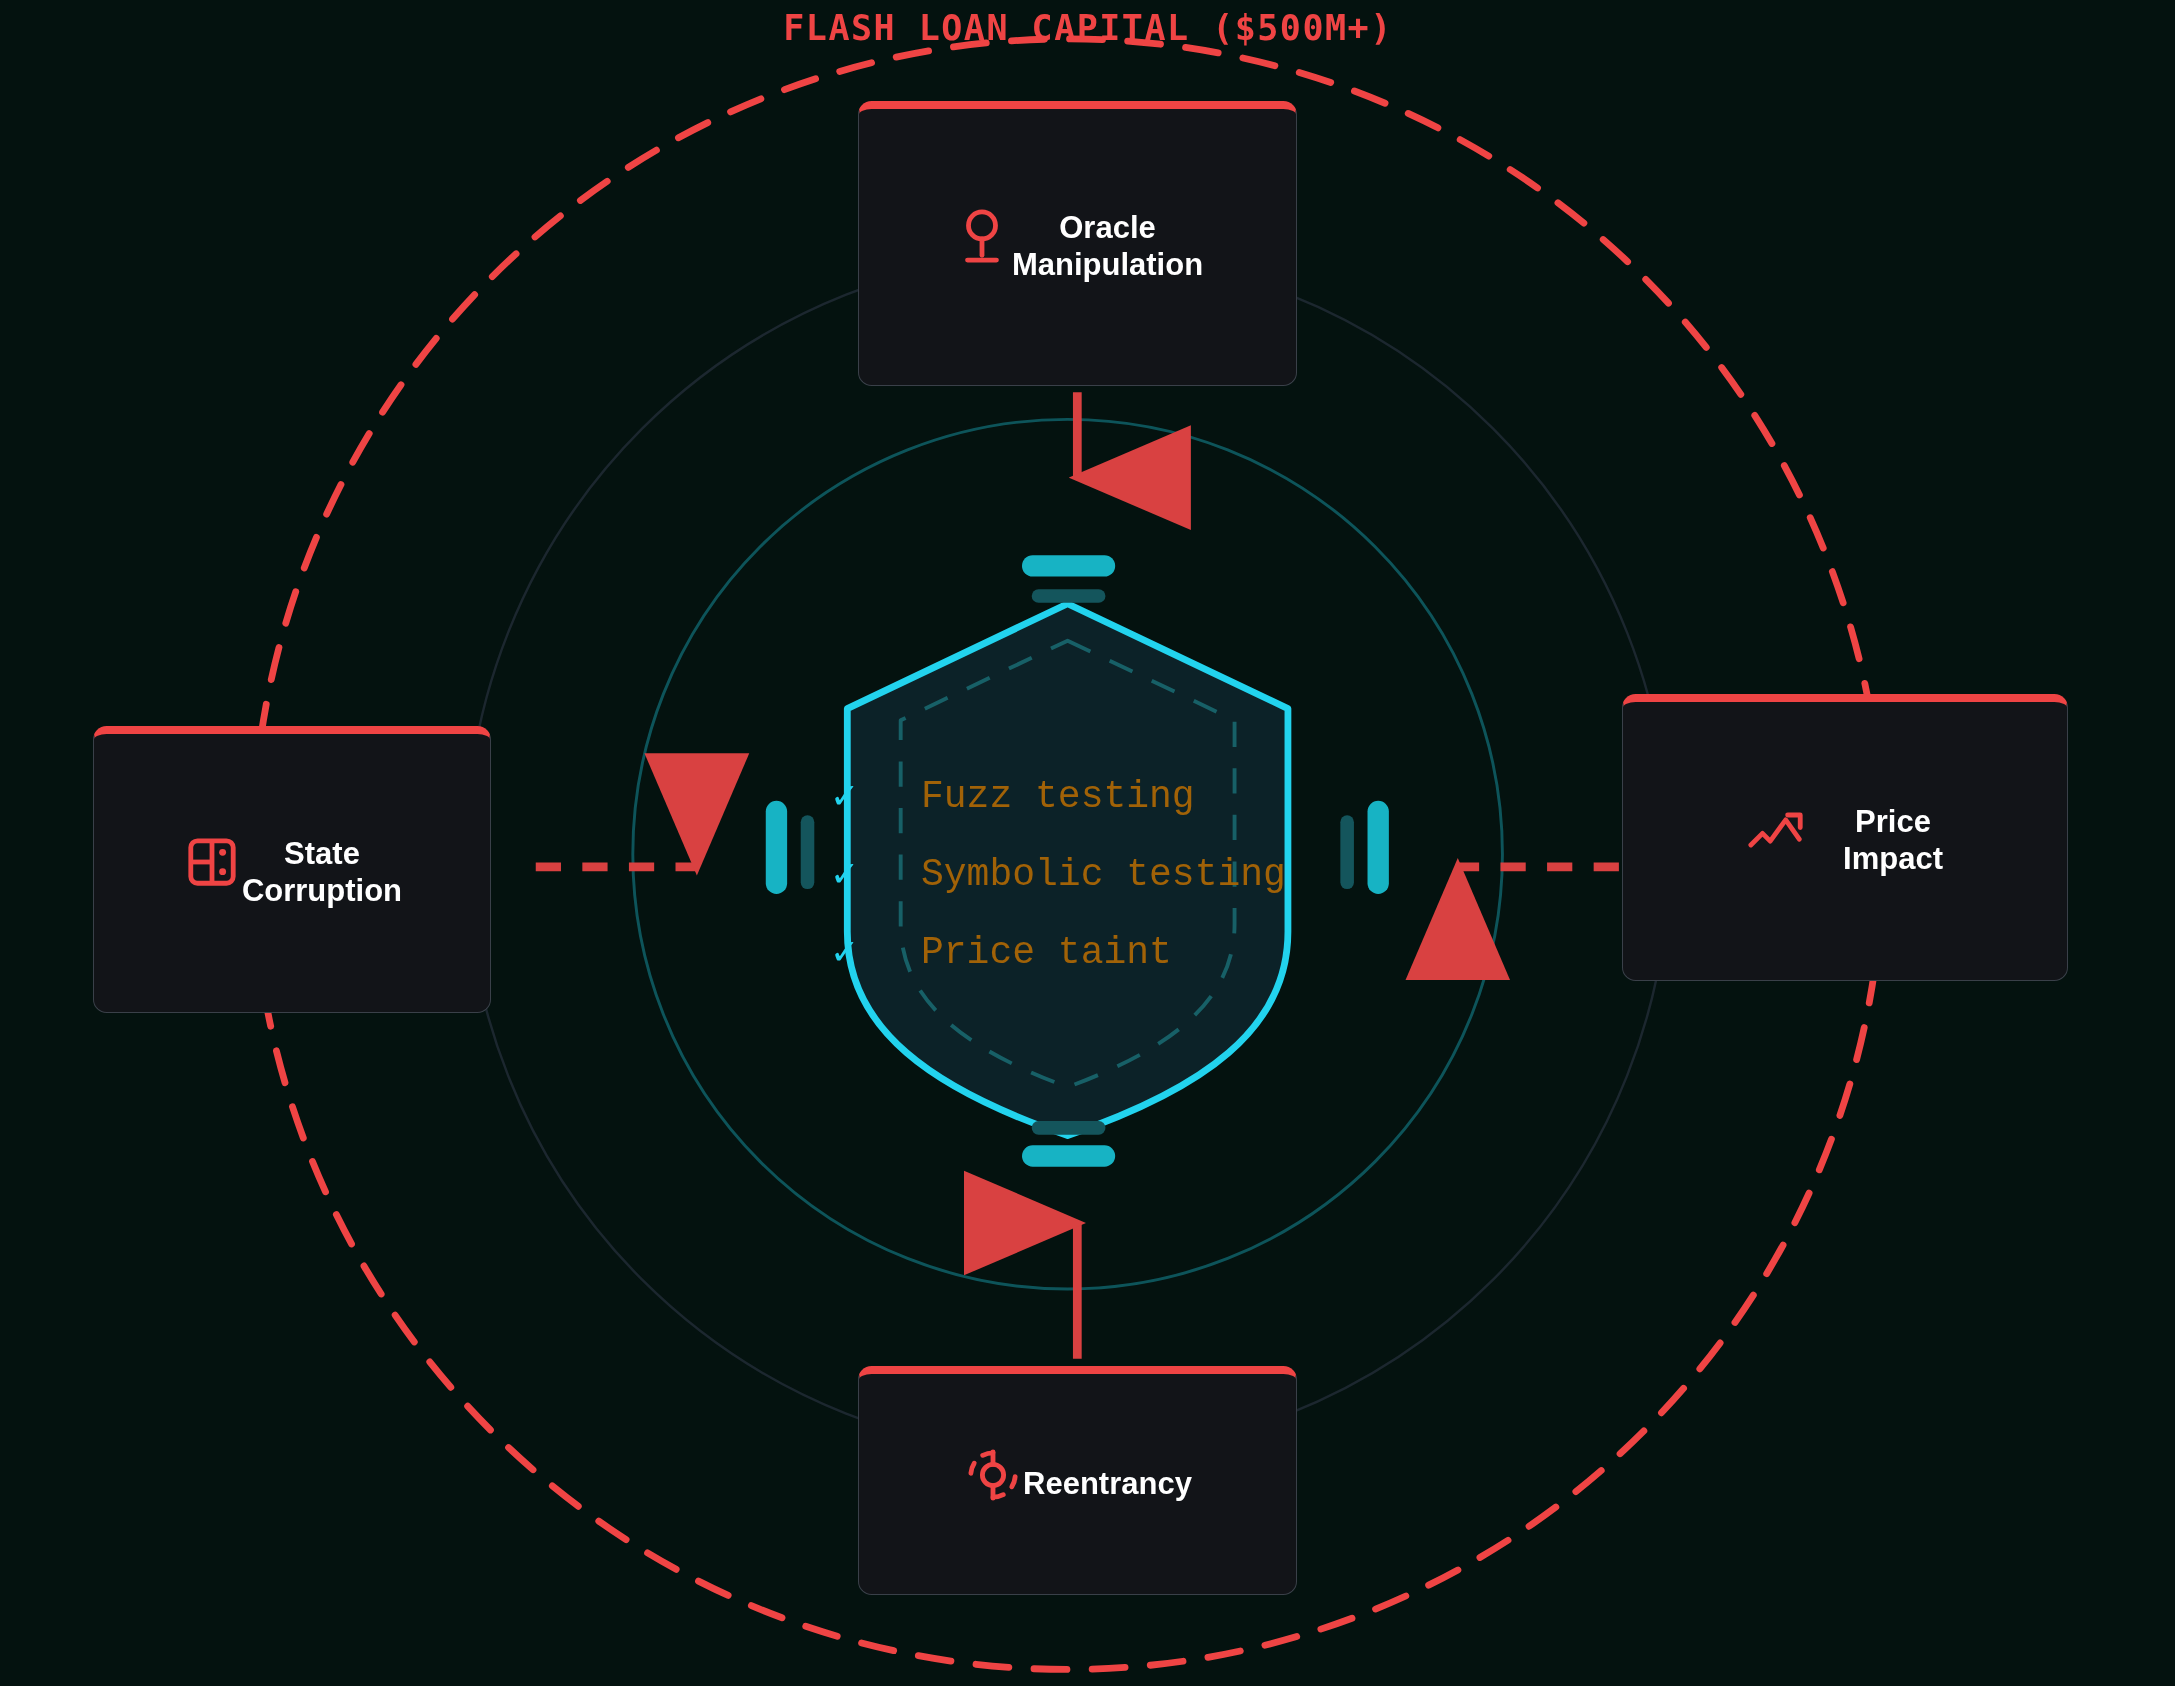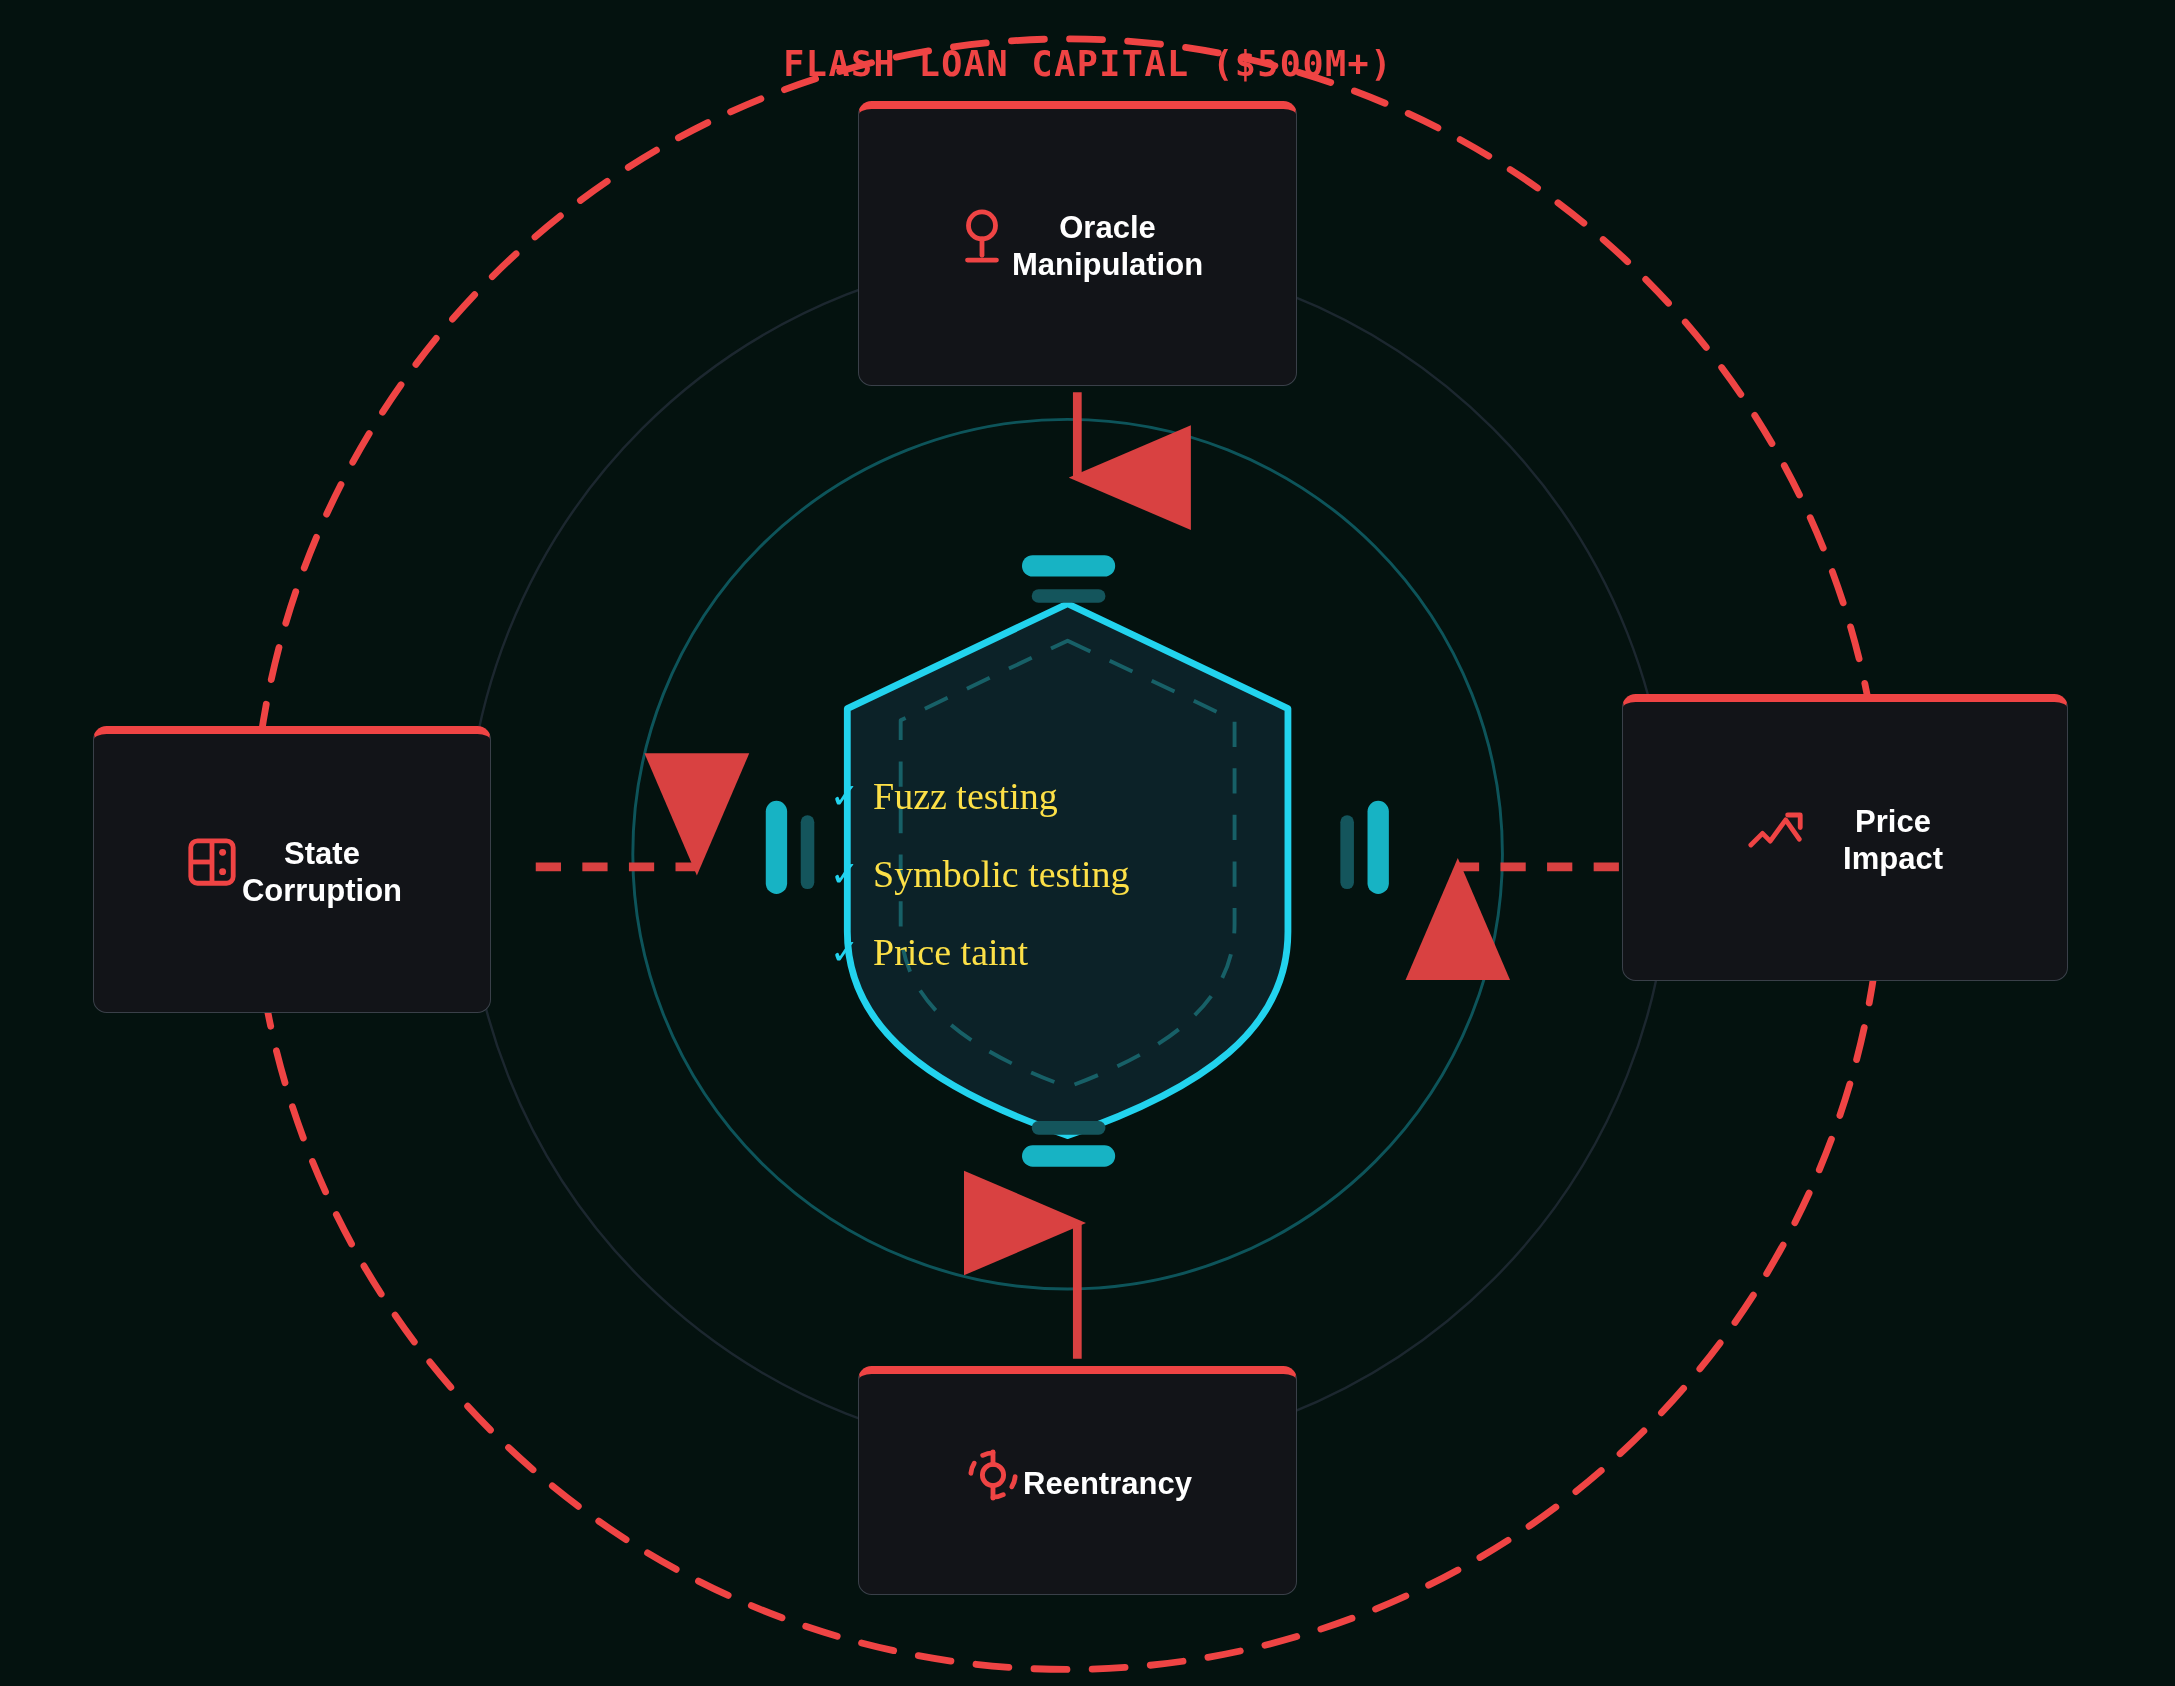--- a/index.html
+++ b/index.html
@@ -28,21 +28,20 @@
     top: 7.8px;
     left: 0;
     width: 2176px;
     text-align: center;
     font-family: "DejaVu Sans Mono", "Liberation Mono", monospace;
     font-weight: bold;
     font-size: 35px;
     letter-spacing: 1.5px;
     color: #ef4444;
     white-space: pre;
-    margin-top: 36px;
   }
 
   
   .card {
     position: absolute;
     background: #121418;
     border: 1.5px solid #3a4049;
     border-top: 8.7px solid #ef4444;
     border-radius: 13.6px;
     box-sizing: border-box;
@@ -89,24 +88,25 @@
   }
   .shield-check {
     color: #22d3ee;
     font-size: 35px;
     width: 43px;
     flex: 0 0 43px;
     font-family: "DejaVu Sans", sans-serif;
     line-height: 1;
   }
   .shield-text {
-    color: #fde047;
-    font-family: Liberation Serif, serif;
+    color: #a16207;
+    font-family: Liberation Mono, monospace;
     font-size: 38px;
     letter-spacing: 0px;
+    margin-left: 48px;
   }
 </style>
 </head>
 <body>
 
 <div id="stage">
 
   <svg id="bg-svg" viewBox="0 0 2242 1738">
     <defs>
       <marker id="ah-down" markerWidth="14" markerHeight="14" refX="7" refY="13" orient="auto" markerUnits="strokeWidth">

